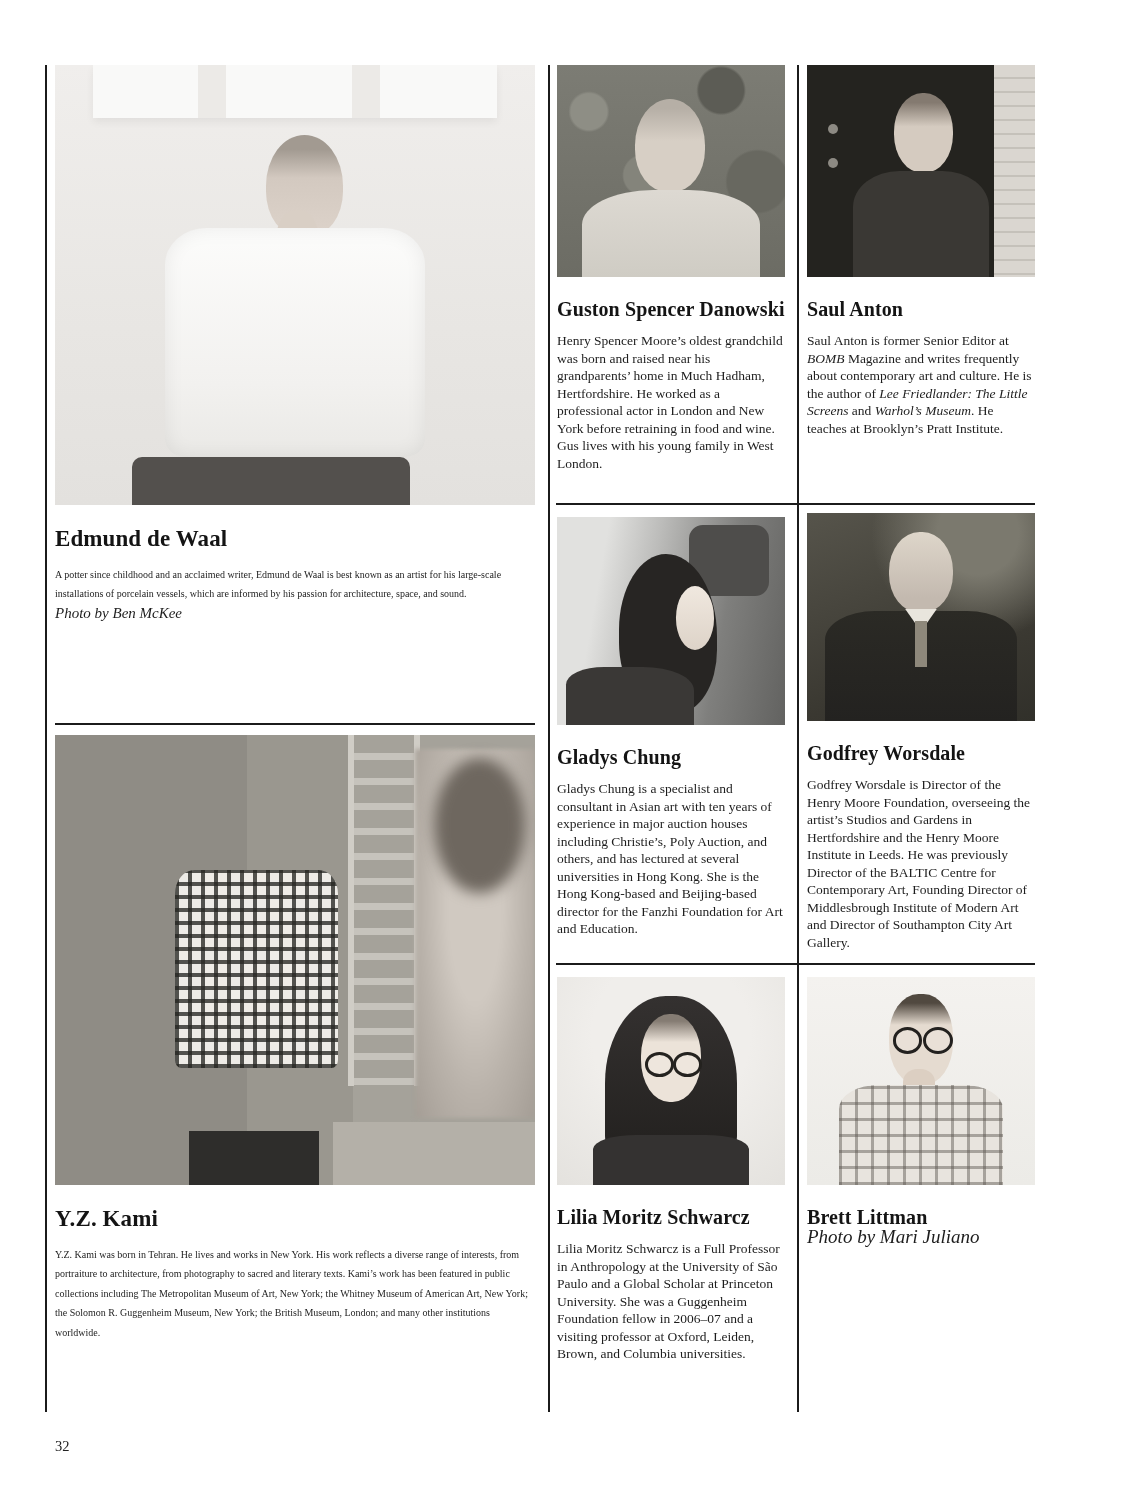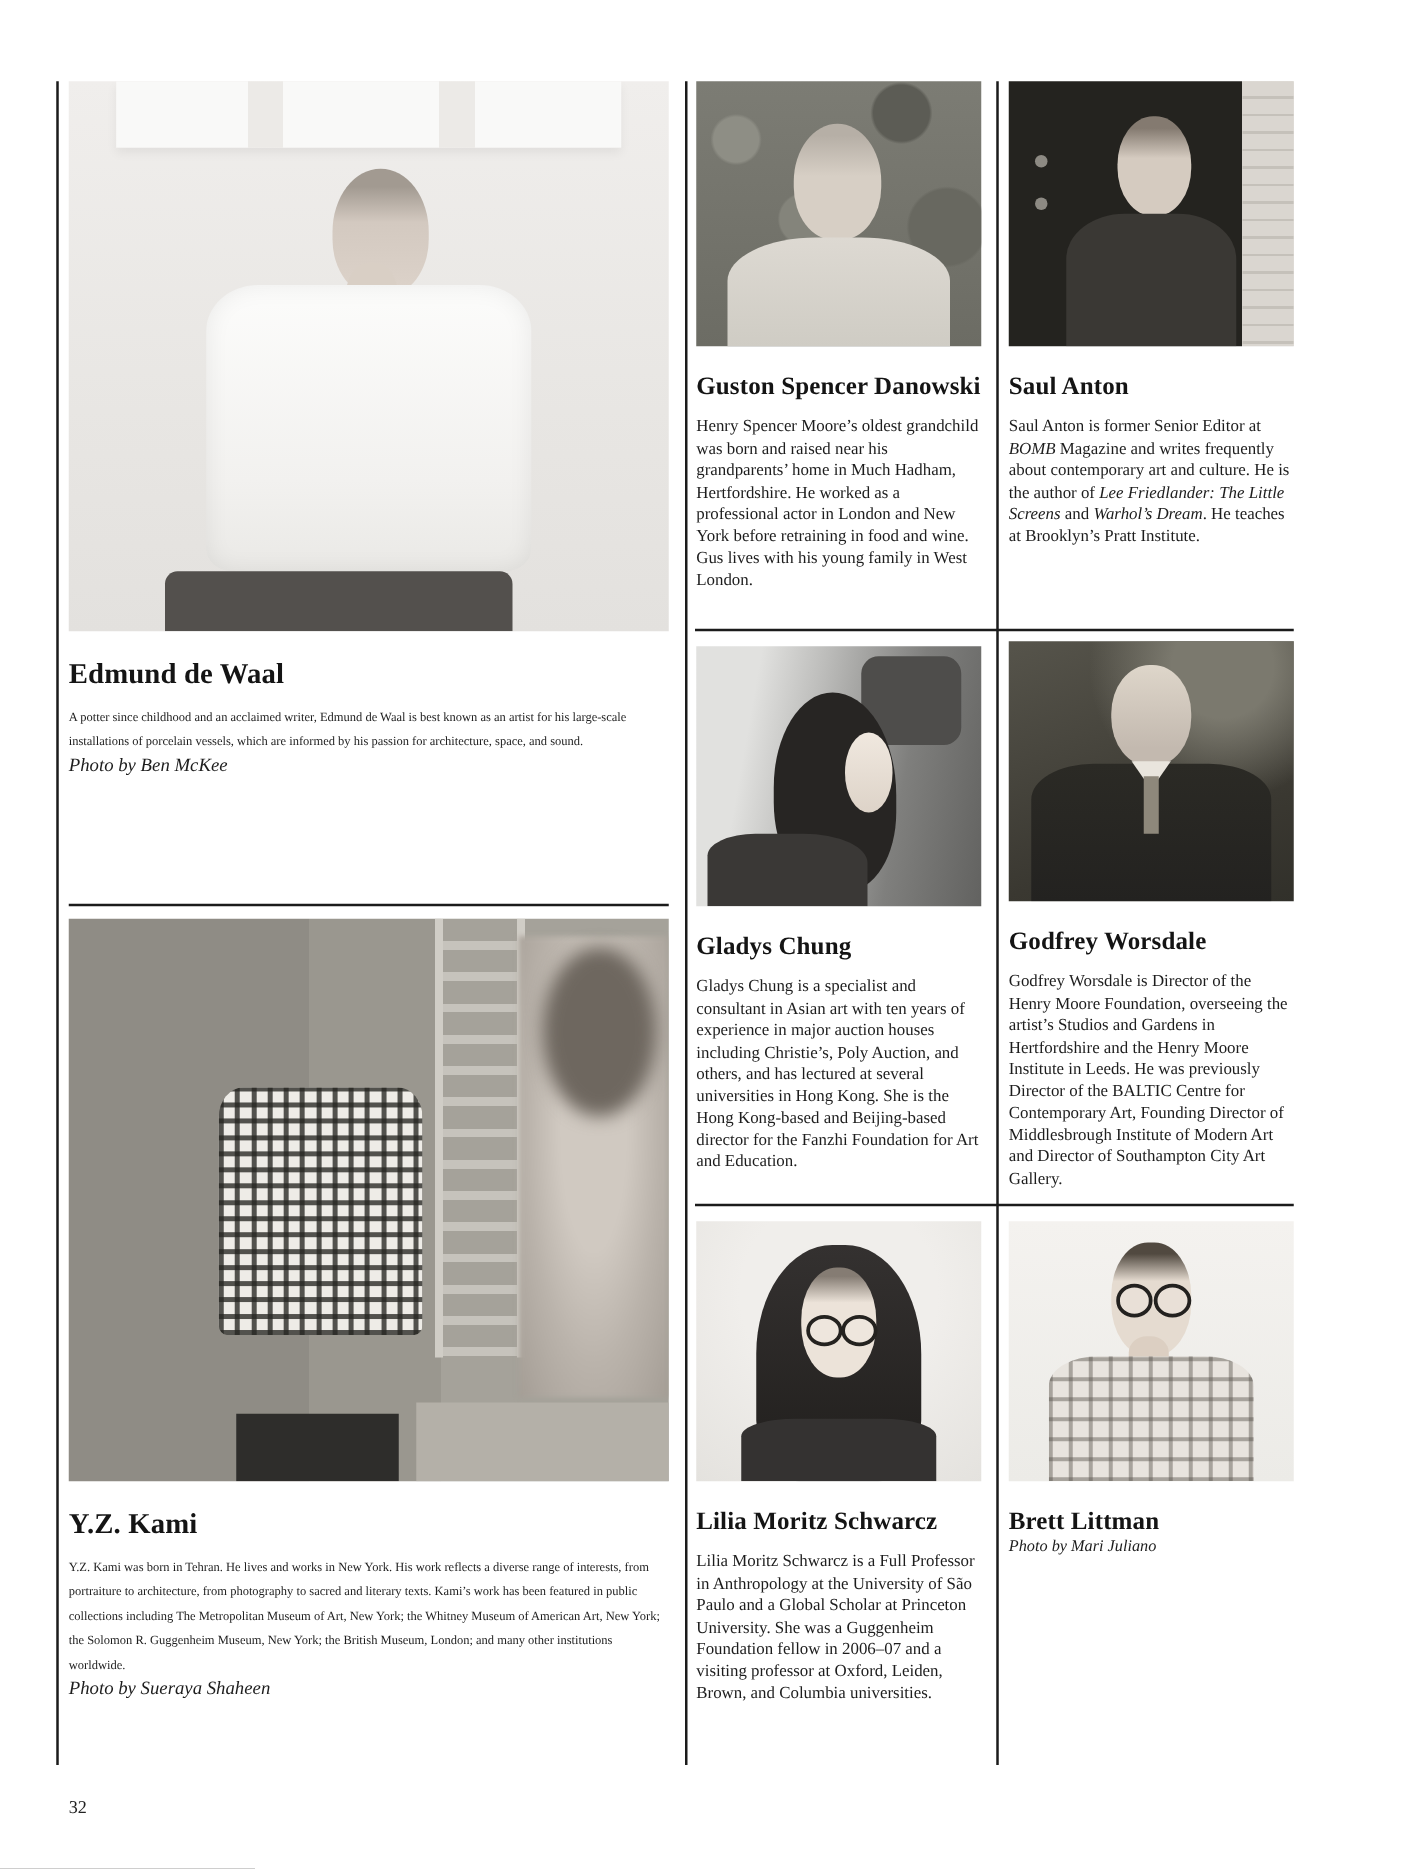--- a/index.html
+++ b/index.html
@@ -18,21 +18,21 @@
   .cell{position:absolute;left:0;width:100%;}
   h2.name{
     margin:21px 0 0;
     font-size:23px;line-height:1.12;font-weight:700;color:#141414;
     letter-spacing:.1px;
   }
   .narrow h2.name{font-size:20px;}
   p.bio{margin:13px 0 0;font-size:10px;line-height:19.5px;}
   .narrow p.bio{margin:12px 0 0;font-size:13.5px;line-height:17.5px;}
   p.credit{margin:0;font-style:italic;font-size:15px;line-height:19.5px;}
-  .narrow p.credit{font-size:13px;line-height:17.5px;}
+  .narrow p.credit{font-size:19px;line-height:17.5px;}
   .pagenum{position:absolute;left:55px;top:1438px;font-size:14.5px;color:#222;}
 
   
   .photo{position:relative;overflow:hidden;width:100%;background:#ddd;}
   .photo>div{position:absolute;}
 
   .ph-edmund{height:440px;background:linear-gradient(180deg,#f0eeec,#e8e6e3 60%,#e3e1de);}
   .ph-edmund .shelf{top:0;left:8%;width:84%;height:12%;
     background:linear-gradient(90deg,#f9f9f8 0 26%,#eceae7 26% 33%,#f9f9f8 33% 64%,#eceae7 64% 71%,#f9f9f8 71%);
     box-shadow:0 4px 8px rgba(0,0,0,.06);}
@@ -152,21 +152,20 @@
         <div class="ladder"></div>
         <div class="painting"></div>
         <div class="phair"></div>
         <div class="head"></div>
         <div class="torso"></div>
         <div class="legs"></div>
         <div class="table"></div>
       </div>
       <h2 class="name">Y.Z. Kami</h2>
       <p class="bio"><span>Y.Z. Kami was born in Tehran. He lives and works in New York. His work reflects a diverse range of interests, from portraiture to architecture, from photography to sacred and literary texts. Kami’s work has been featured in public collections including The Metropolitan Museum of Art, New York; the Whitney Museum of American Art, New York; the Solomon R. Guggenheim Museum, New York; the British Museum, London; and many other institutions worldwide.</span></p>
-      <p class="credit">Photo by Sueraya Shaheen</p>
     </article>
   </section>
 
   <section class="col narrow" style="left:557px;width:228px;height:1360px;">
 
     <article class="cell" style="top:0;">
       <div class="photo ph-guston" title="Black-and-white portrait of a smiling man in an open-collar shirt in front of foliage">
         <div class="head"></div>
         <div class="torso"></div>
       </div>
@@ -202,21 +201,21 @@
 
     <article class="cell" style="top:0;">
       <div class="photo ph-saul" title="Black-and-white photo of a man standing with hands on hips in front of a dark door and brick wall">
         <div class="bricks"></div>
         <div class="knob"></div>
         <div class="knob2"></div>
         <div class="head"></div>
         <div class="torso"></div>
       </div>
       <h2 class="name">Saul Anton</h2>
-      <p class="bio"><span>Saul Anton is former Senior Editor at </span><i>BOMB</i><span> Magazine and writes frequently about contemporary art and culture. He is the author of </span><i>Lee Friedlander: The Little Screens</i><span> and </span><i>Warhol’s Dream</i><span>. He teaches at Brooklyn’s Pratt Institute.</span></p>
+      <p class="bio"><span>Saul Anton is former Senior Editor at </span><i>BOMB</i><span> Magazine and writes frequently about contemporary art and culture. He is the author of </span><i>Lee Friedlander: The Little Screens</i><span> and </span><i>Warhol’s Museum</i><span>. He teaches at Brooklyn’s Pratt Institute.</span></p>
     </article>
 
     <article class="cell" style="top:448px;">
       <div class="photo ph-godfrey" title="Black-and-white portrait of a bald man in a dark suit with arms crossed against a dark background">
         <div class="head"></div>
         <div class="torso"></div>
         <div class="collar"></div>
         <div class="tie"></div>
       </div>
       <h2 class="name">Godfrey Worsdale</h2>

